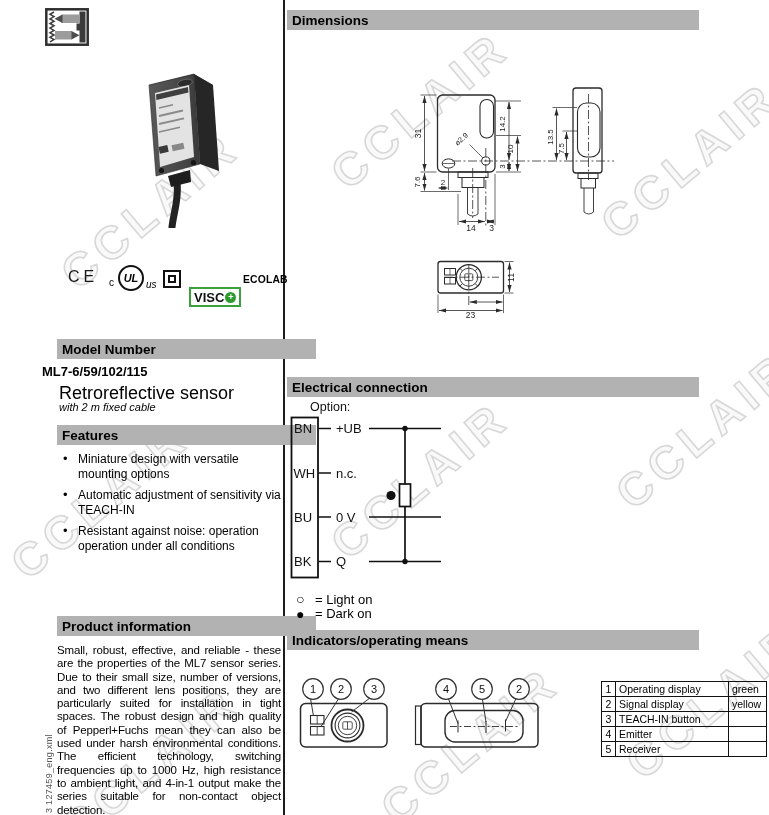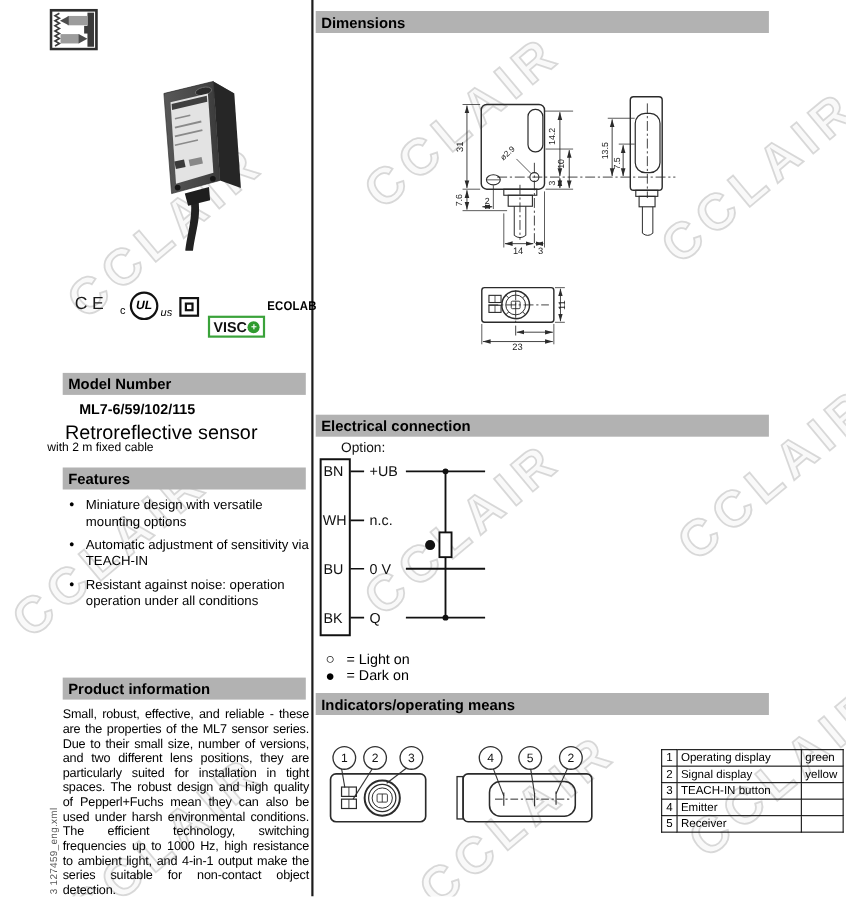--- a/index.html
+++ b/index.html
@@ -6,25 +6,25 @@
 html,body { width:769px; height:815px; }
 body { position:relative; overflow:hidden; background:#fff; color:#000;
        font-family:"Liberation Sans", sans-serif; }
 .abs { position:absolute; z-index:2; }
 .wm { position:absolute; z-index:1; font-size:46px; font-weight:bold; letter-spacing:7px;
       color:rgba(140,140,140,0.05); -webkit-text-stroke:1.6px rgba(185,185,185,0.55);
       white-space:nowrap; transform:translate(-50%,-50%) rotate(-40deg); pointer-events:none; }
 .divider { position:absolute; z-index:2; left:283px; top:0; width:2px; height:815px; background:#1c1c1c; }
 .sec-hdr { position:absolute; z-index:2; height:20px; background:#b2b2b2;
            font-size:13.5px; font-weight:bold; padding:3px 0 0 5px; }
-.col-left { left:57px; width:221px; }
+.col-left { left:57px; width:259px; }
 .col-right { left:287px; width:412px; }
-.model-code { left:72px; top:364px; font-size:13px; font-weight:bold; }
+.model-code { left:42px; top:364px; font-size:13px; font-weight:bold; }
 .model-type { left:59px; top:383px; font-size:18px; }
-.model-cable { left:43px; top:401px; font-size:11px; }
+.model-cable { left:59px; top:401px; font-size:11px;font-style:italic; }
 .features { position:absolute; z-index:2; left:57px; top:452px; width:224px; list-style:none; }
 .features li { position:relative; padding-left:21px; margin-bottom:6px;
                font-size:12px; line-height:15.1px; }
 .features li::before { content:"•"; position:absolute; left:6px; top:-1px; font-size:13px; }
 .para { position:absolute; z-index:2; left:57px; top:644px; width:224px;
         font-size:11.5px; line-height:13.3px; text-align:justify; letter-spacing:-0.15px; }
 .side-note { position:absolute; z-index:2; left:44px; top:813px; font-size:9px; color:#555;
              white-space:nowrap; transform:rotate(-90deg); transform-origin:0 0; letter-spacing:0.3px; }
 .certs { position:absolute; z-index:2; left:66px; top:264px; width:216px; height:32px; }
 .ce { position:absolute; left:2px; top:4px; font-size:16px; letter-spacing:4px; color:#1a1a1a; }

